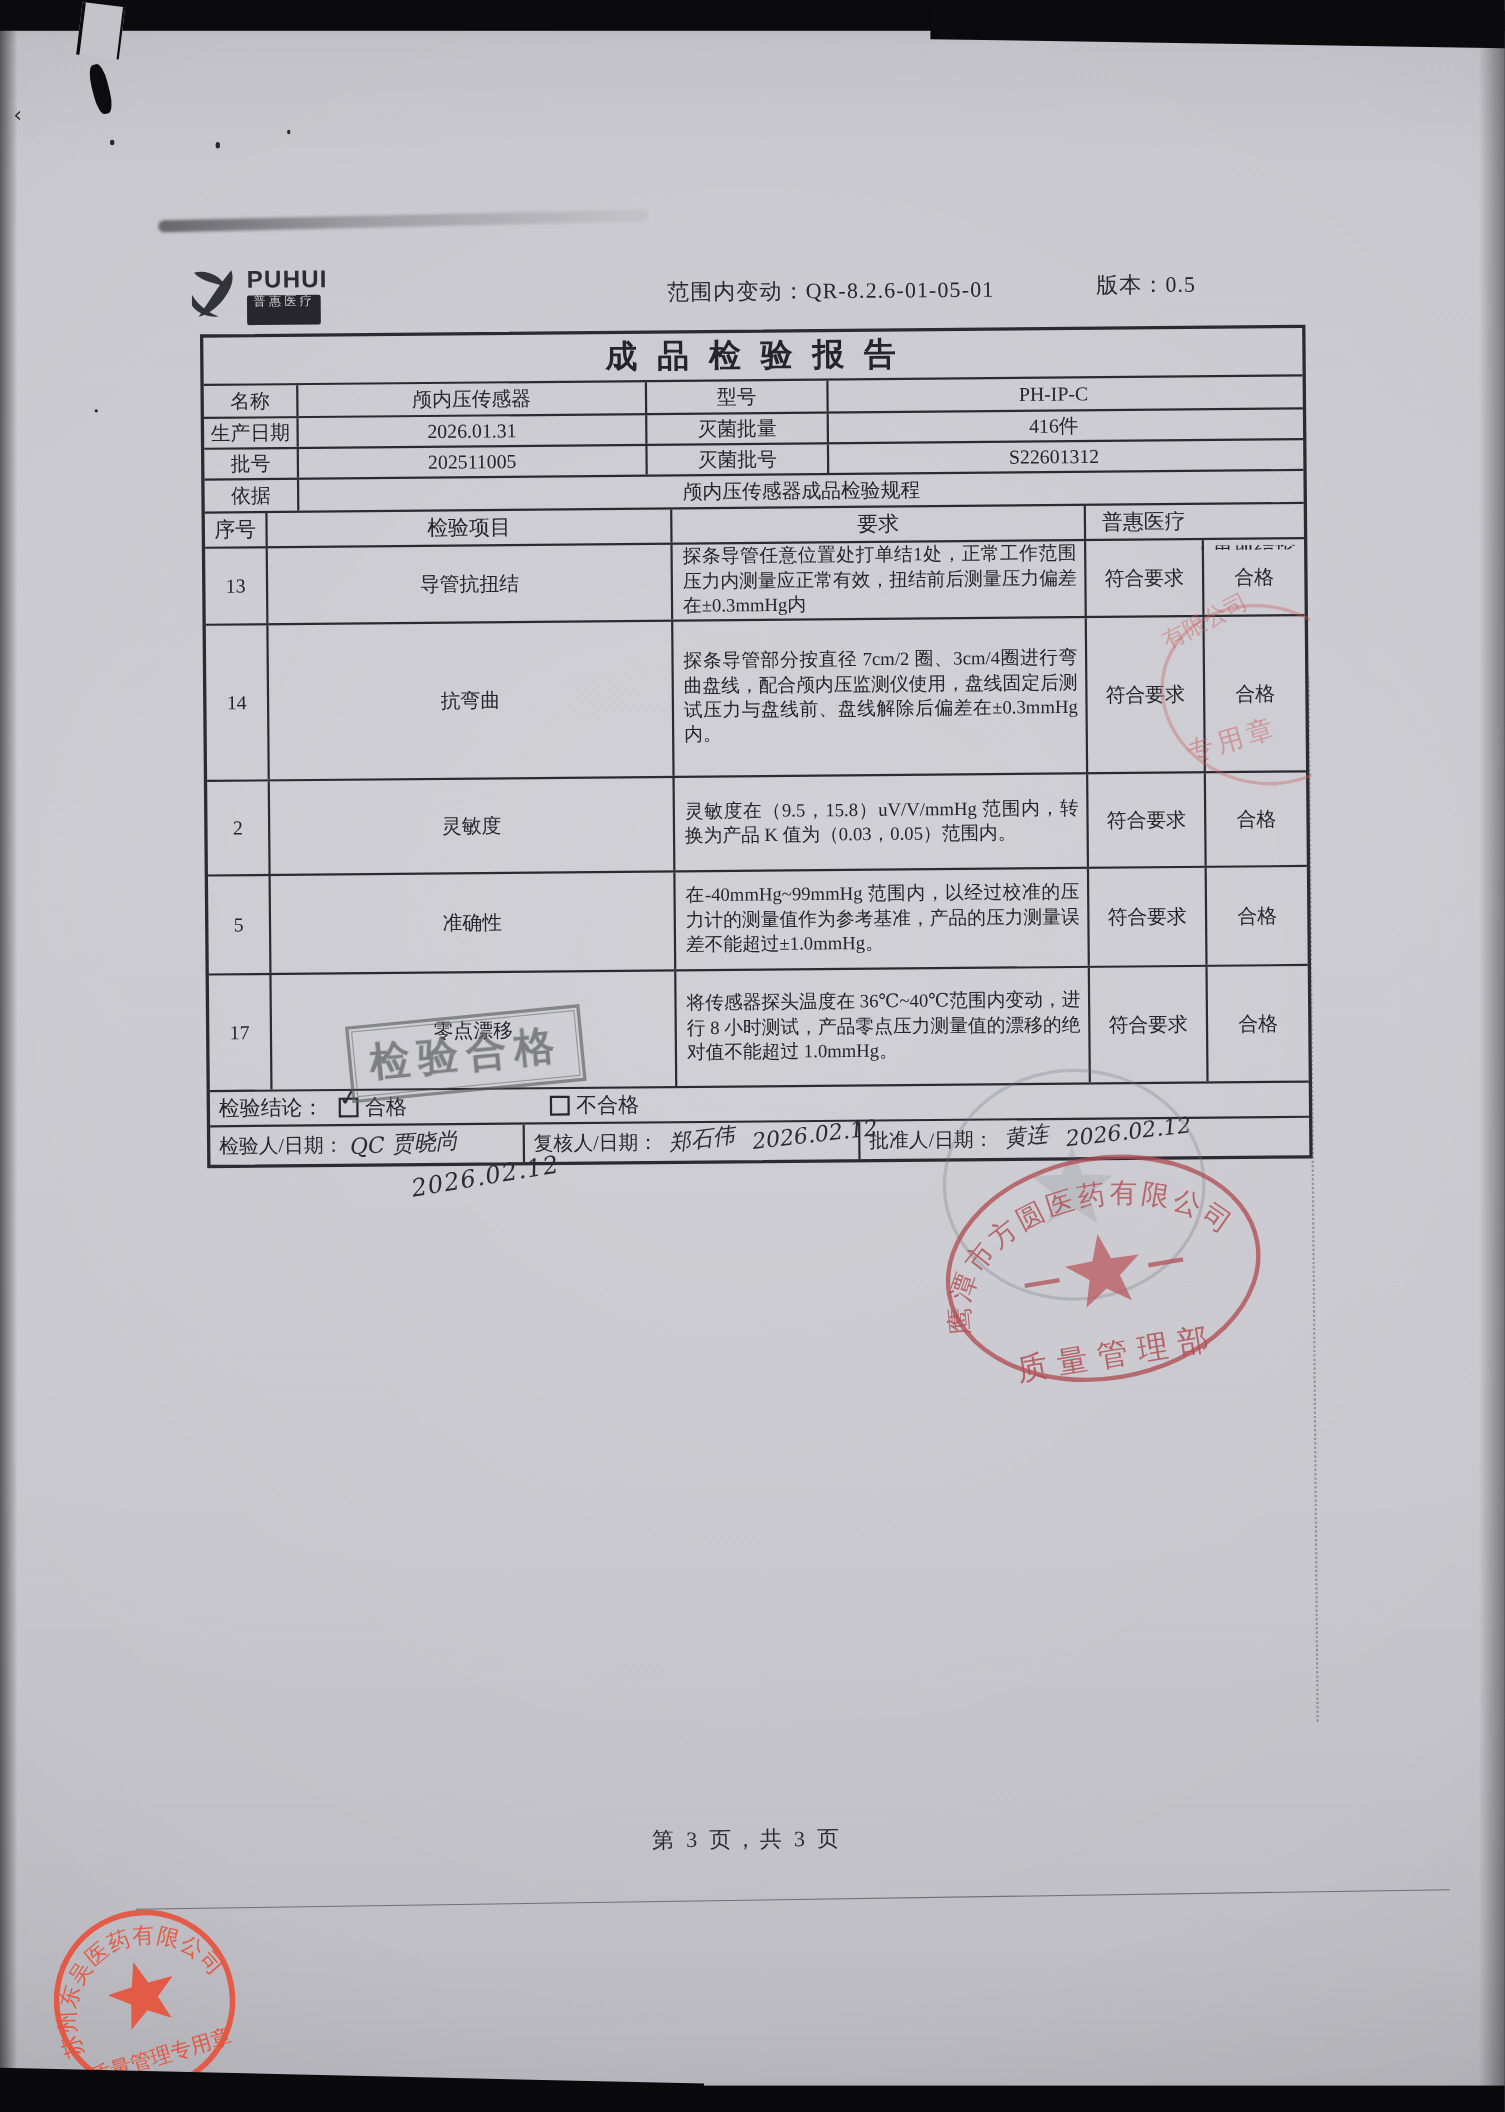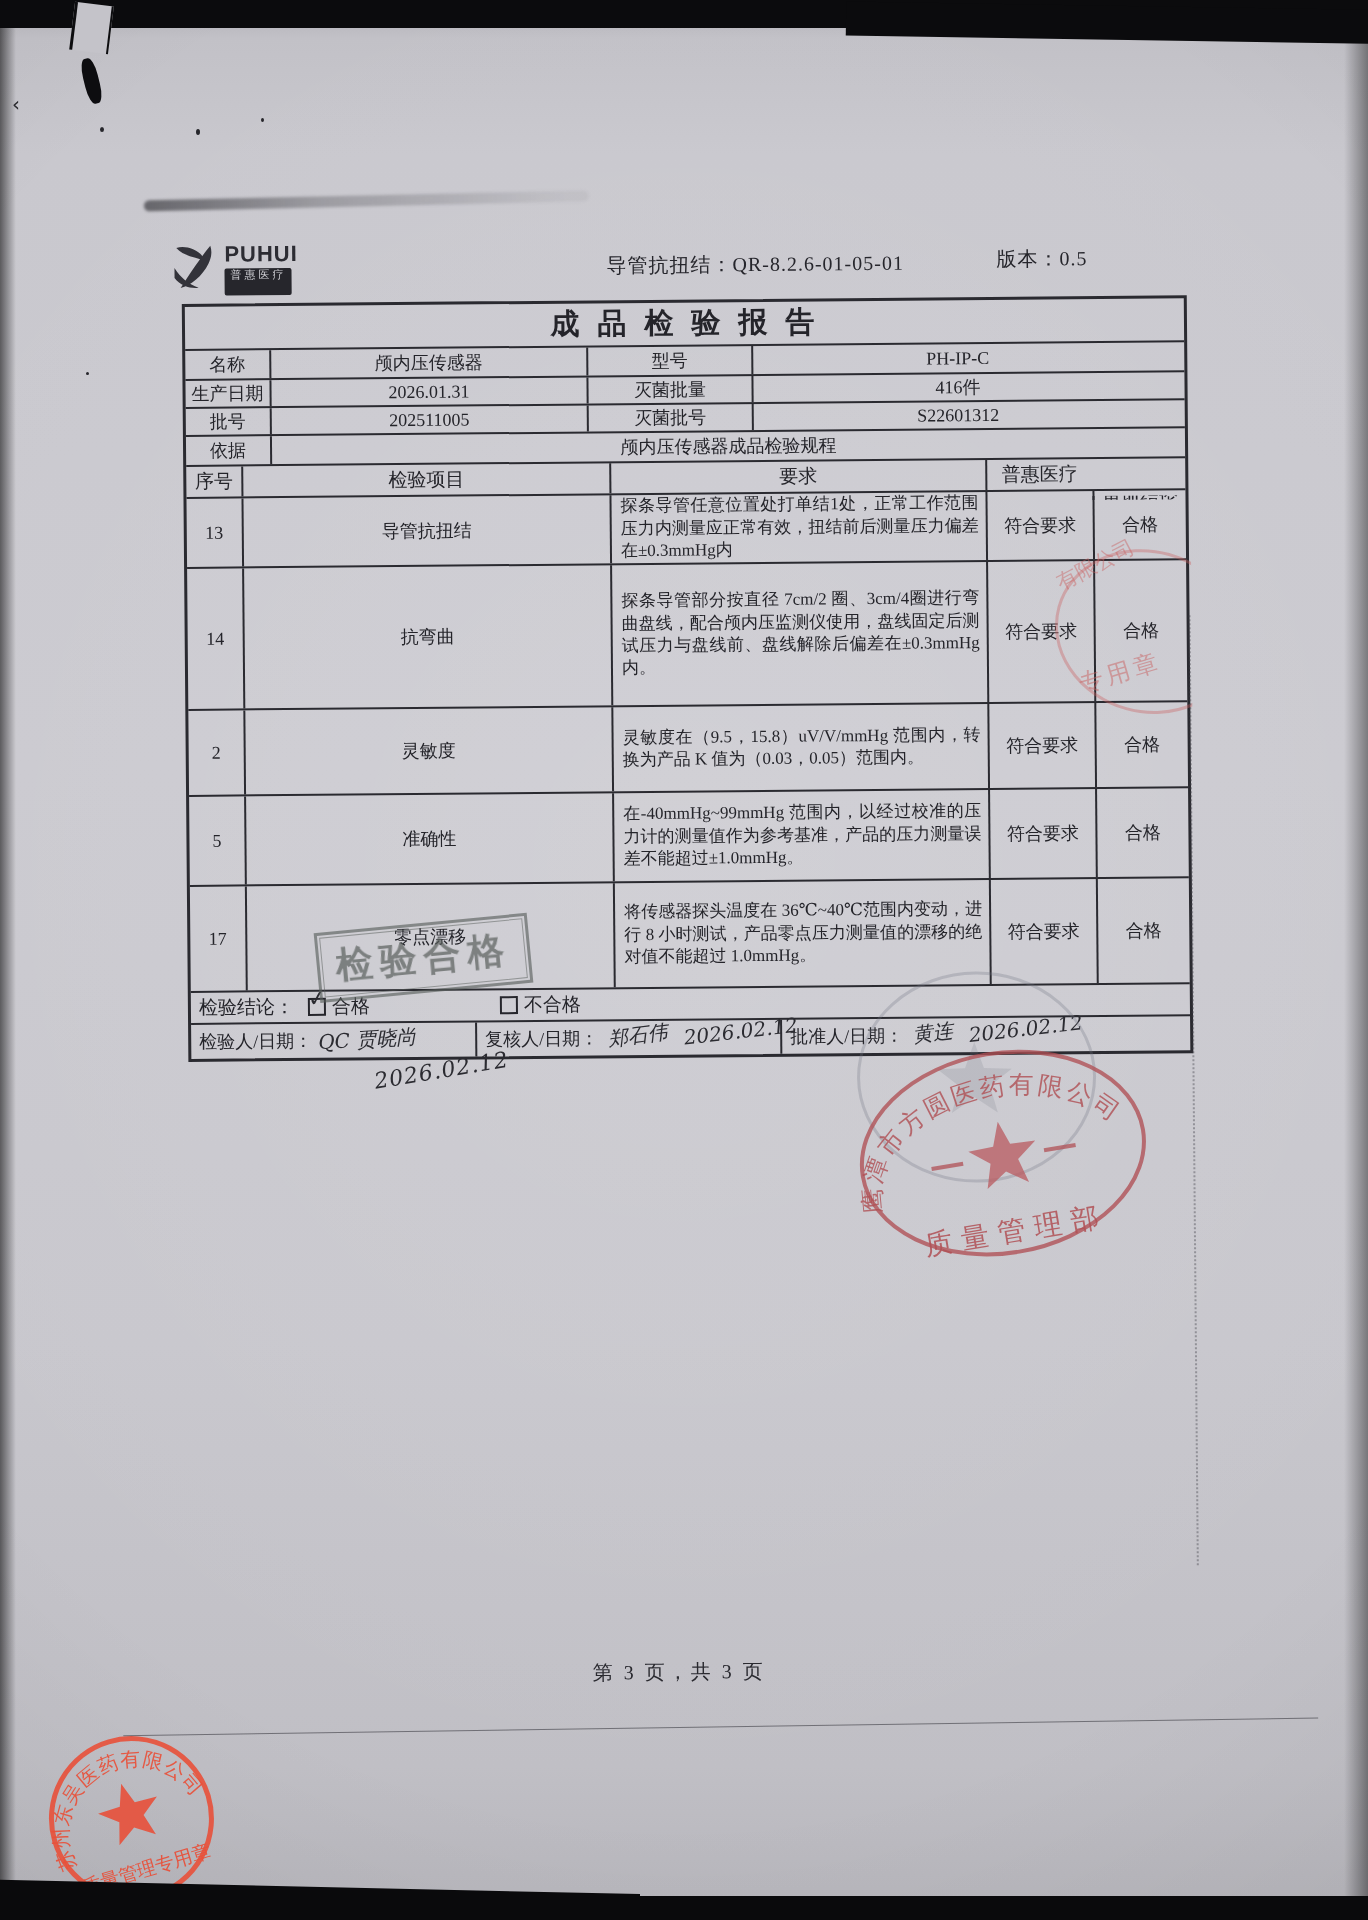--- a/index.html
+++ b/index.html
@@ -96,21 +96,21 @@
       <svg width="46" height="48" viewBox="0 0 46 48">
         <path d="M6,4 C16,1 30,6 36,18 C26,13 14,13 6,4 Z" fill="#33333a"></path>
         <path d="M40,2 C30,14 22,26 10,44 C20,42 32,32 38,20 C41,14 42,8 40,2 Z" fill="#33333a"></path>
         <path d="M4,24 C10,34 18,40 28,44 C20,45 10,42 4,34 Z" fill="#33333a"></path>
       </svg>
       <div class="logo-txt">
         <span class="logo-name">PUHUI</span>
         <span class="logo-badge">普惠医疗</span>
       </div>
     </div>
-    <div class="docno"><span>导管抗扭结：</span><span>QR-8.2.6-01-05-01</span></div>
+    <div class="docno"><span>范围内变动：</span><span>QR-8.2.6-01-05-01</span></div>
     <div class="version"><span>版本：</span><span>0.5</span></div>
 
     <div class="tbl">
       <div class="trow row-title">
           <div class="cell wfill">成品检验报告</div>
         </div>
 
       <div class="trow h30">
         <div class="cell w106">名称</div>
         <div class="cell w317">颅内压传感器</div>

